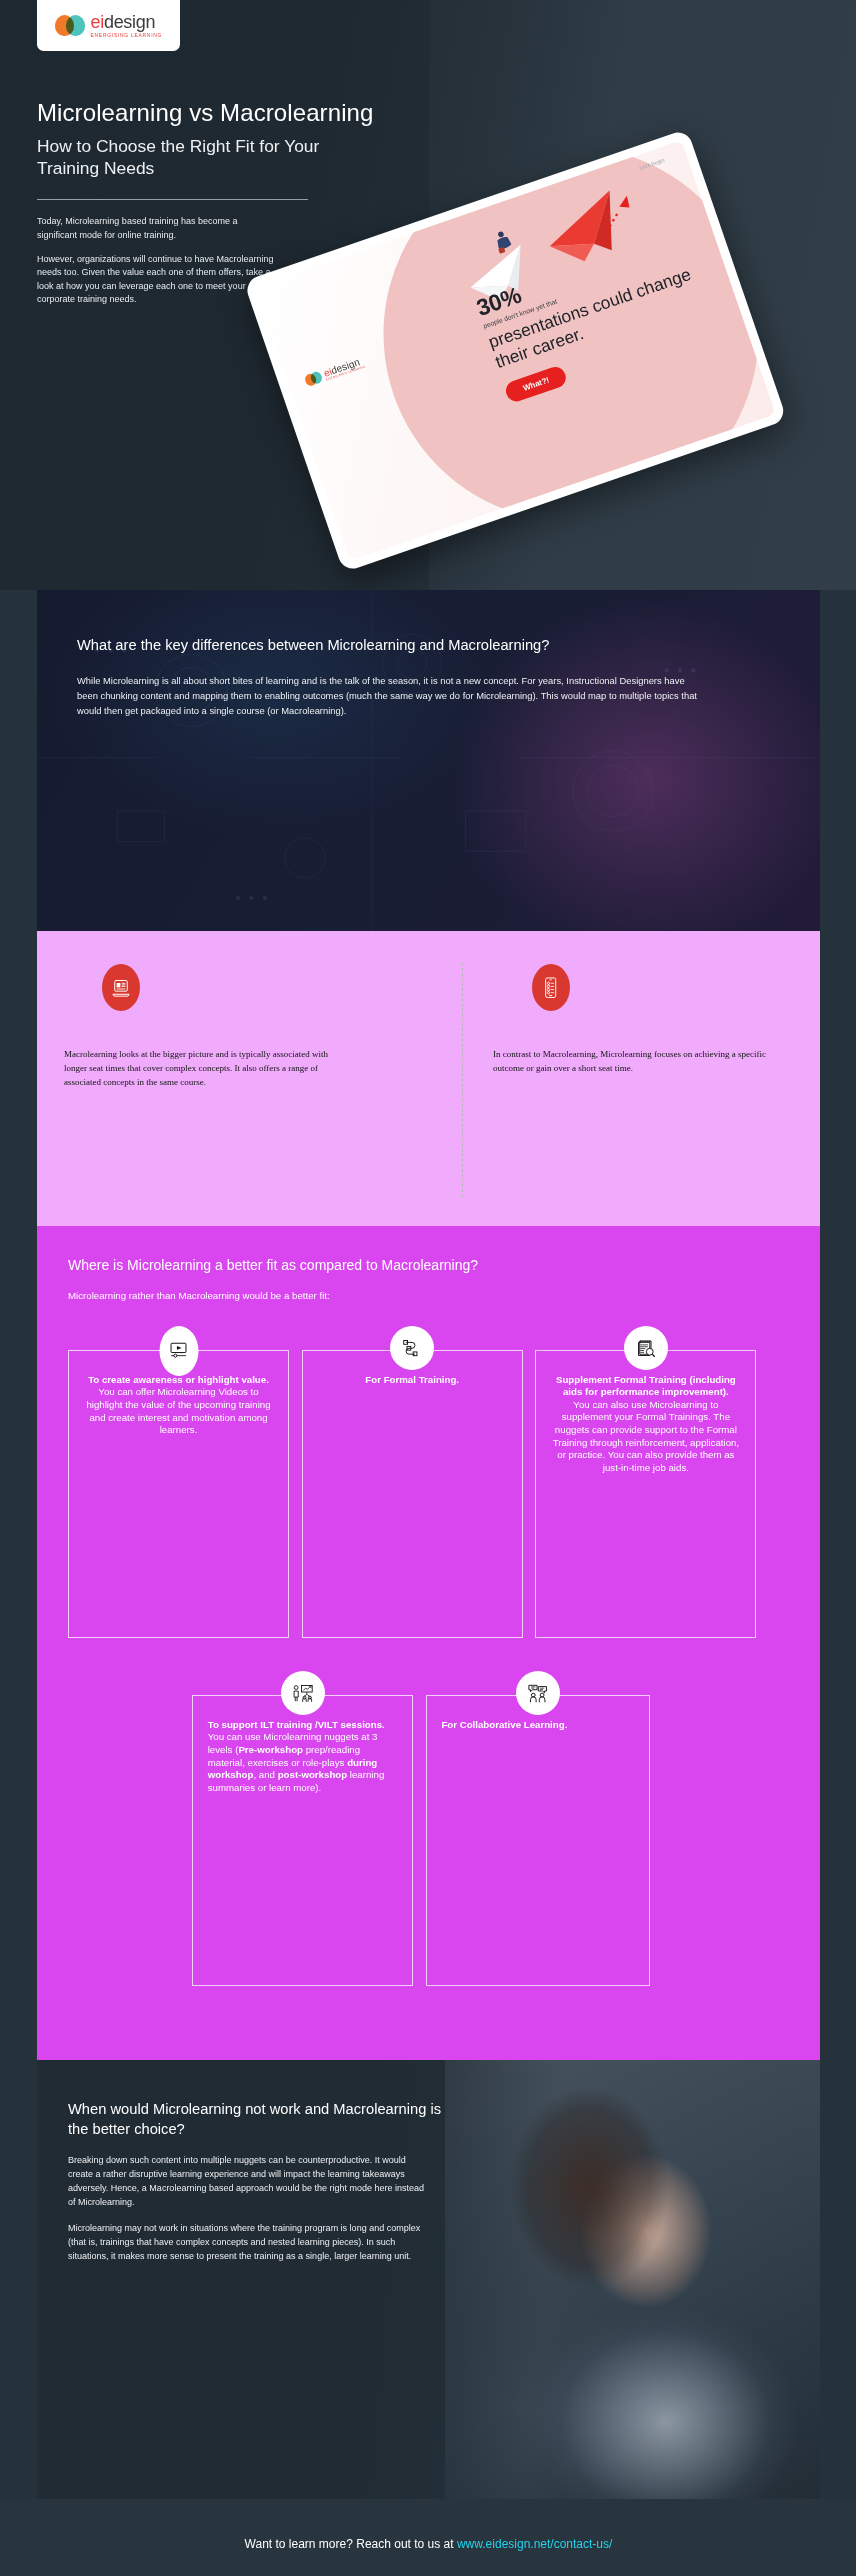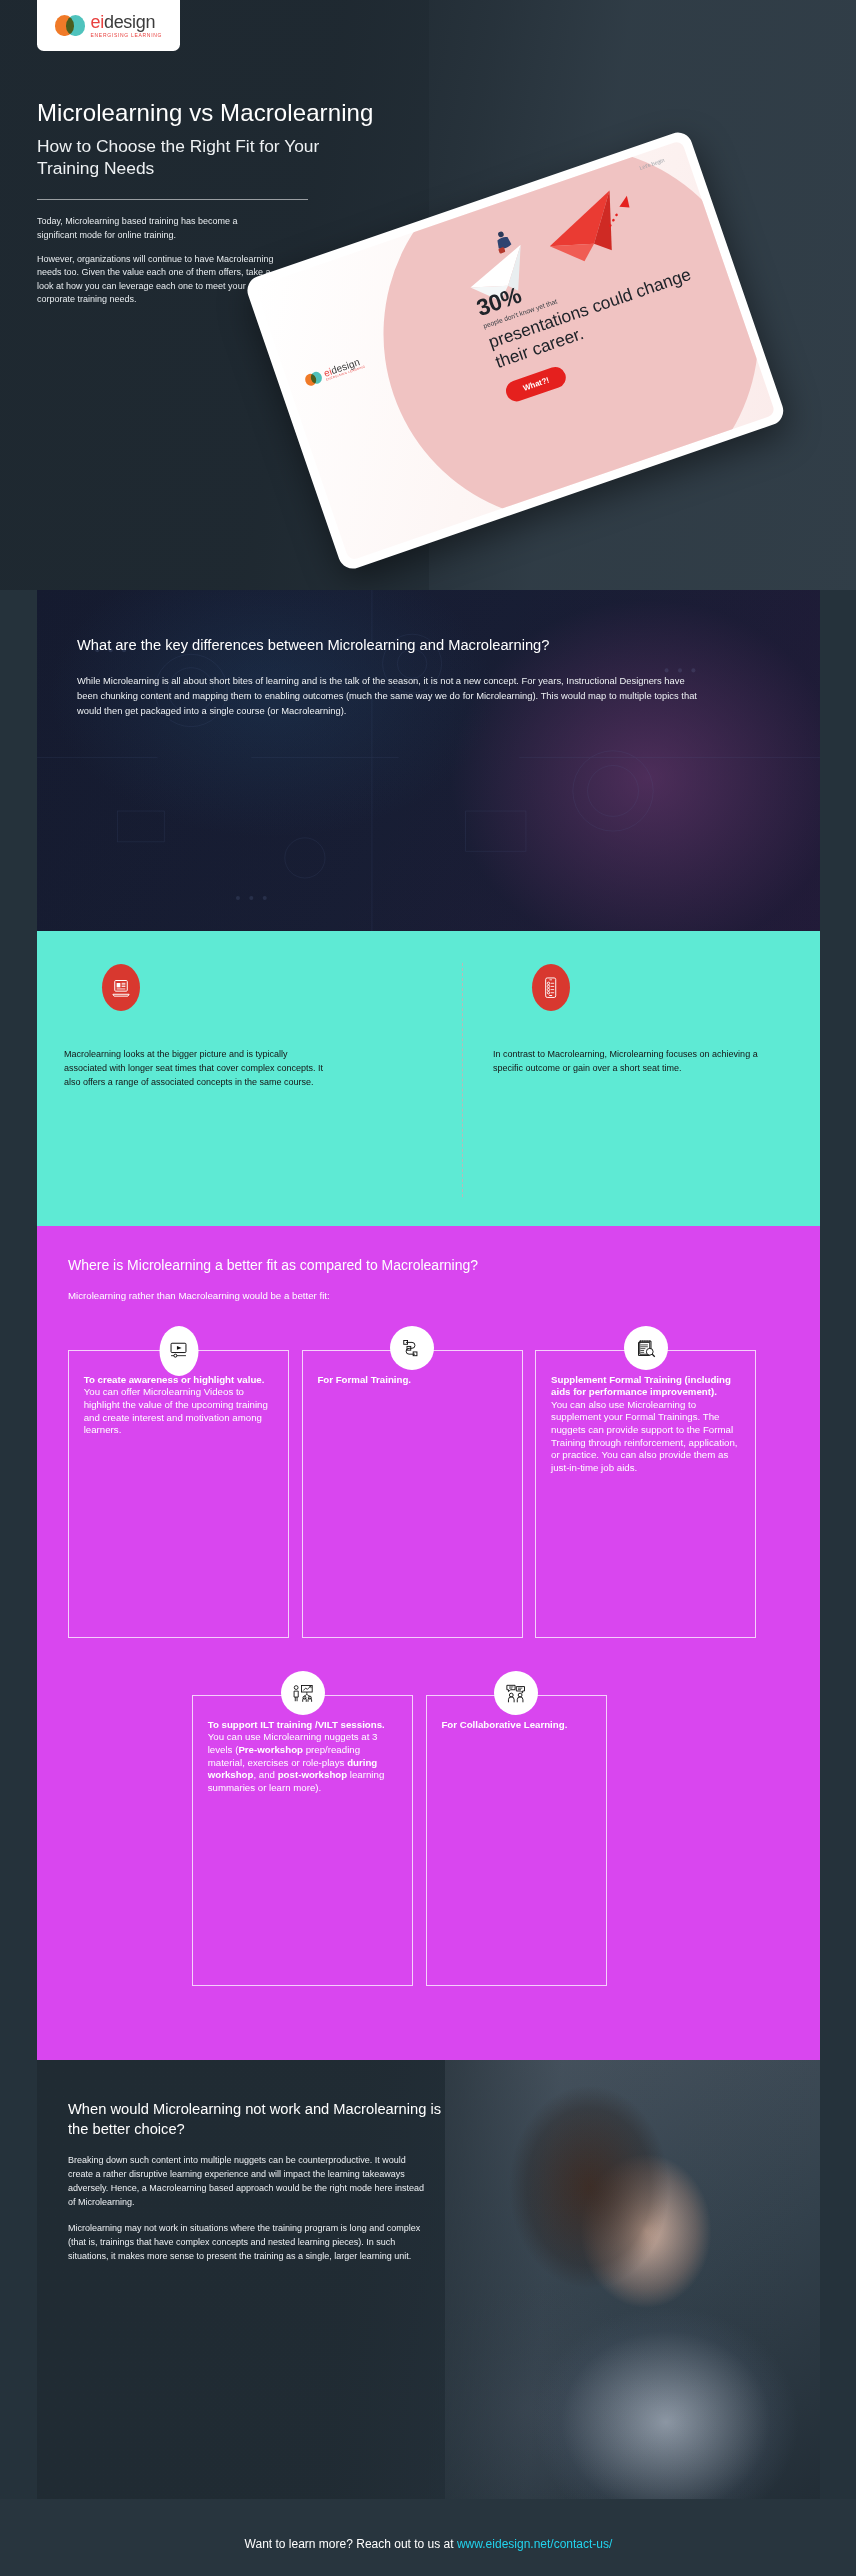--- a/index.html
+++ b/index.html
@@ -107,21 +107,21 @@
     overflow: hidden;
   }
   .sec-diff .tech { position: absolute; inset: 0; opacity: 0.33; }
   .sec-diff-inner { position: relative; padding: 46px 0 0 40px; width: 683px; z-index: 3; }
   .h-sec { font-size: 14.7px; font-weight: 400; line-height: 1.32; color: #ffffff; }
   .p-sec { margin-top: 17.4px; font-size: 9.4px; line-height: 1.62; color: #eef1f4; width: 623px; }
 
   
   .sec-compare {
     position: absolute; left: 37px; top: 931px; width: 783px; height: 295px;
-    background: #5eead4; color: #1b1b1b;
+    background: #f0abfc; color: #1b1b1b; font-family: Liberation Serif, serif;
   }
   .cmp-divider {
     position: absolute; left: 425px; top: 32px; width: 0; height: 234px;
     border-left: 0.7px dashed #b9b9b9;
   }
   .cmp-col { position: absolute; top: 33px; width: 335px; }
   .cmp-col.left { left: 27px; }
   .cmp-col.right { left: 456px; }
   .cmp-badge {
     width: 38px; height: 47px; border-radius: 50%; background: #d8382f;
@@ -134,21 +134,21 @@
 
   
   .sec-red {
     position: absolute; left: 37px; top: 1226px; width: 783px; height: 834px;
     background: #d946ef;
   }
   .red-h { padding: 31px 0 0 31px; font-size: 14px; font-weight: 500; color: #fff; }
   .red-sub { padding: 17.4px 0 0 31px; font-size: 9.7px; color: #fff; font-weight: 400; }
 
   .cards-row { position: absolute; display: flex; gap: 12.7px; }
-  .cards-row.row1 { left: 66px; top: 670px; }
+  .cards-row.row1 { left: 66px; top: 670px; text-align: center; }
   .card {
     position: relative; border: 0.7px solid rgba(255,255,255,0.75);
     background: transparent; padding: 23px 14.7px 14.7px 14.7px;
   }
   .card-icon {
     position: absolute; left: 50%; top: -25px; transform: translateX(-50%);
     width: 39px; height: 50px; border-radius: 50%; background: #ffffff;
     display: flex; align-items: center; justify-content: center;
   }
   .card-icon.circle { width: 44px; height: 44px; border-radius: 50%; }
@@ -391,21 +391,21 @@
             <circle cx="21" cy="22" r="2.5"></circle>
               <path d="M18 29v-3.4a3 3 0 0 1 6 0V29"></path>
             <circle cx="30" cy="22" r="2.5"></circle>
               <path d="M27 29v-3.4a3 3 0 0 1 6 0V29"></path>
           </svg>
         </div>
         <div class="card-title">To support ILT training /VILT sessions.</div>
         <div class="card-body"><span>You can use Microlearning nuggets at 3 levels (</span><b>Pre-workshop</b><span> prep/reading material, exercises or role-plays </span><b>during workshop</b><span>, and </span><b>post-workshop</b><span> learning summaries or learn more).</span></div>
       </div>
 
-      <div class="card" style="width:181px;height:291px;">
+      <div class="card" style="width:224px;height:291px;">
         <div class="card-icon circle">
           <svg width="21.4" height="19" viewBox="0 0 34 30" fill="none" stroke="#111" stroke-width="1.5">
             <path d="M3 2h13v7H9l-3.5 3V9H3z"></path>
             <path d="M6.5 4.5h7M6.5 6.5h5" stroke-width="1.1"></path>
             <path d="M18 4h13v7h-3v3l-3.5-3H18z"></path>
             <path d="M20.5 6.5h7M20.5 8.5h5" stroke-width="1.1"></path>
             <circle cx="10" cy="17.5" r="3"></circle>
               <path d="M5.5 29v-4.2a4.5 4.5 0 0 1 9 0V29"></path>
             <circle cx="24" cy="17.5" r="3"></circle>
               <path d="M19.5 29v-4.2a4.5 4.5 0 0 1 9 0V29"></path>

